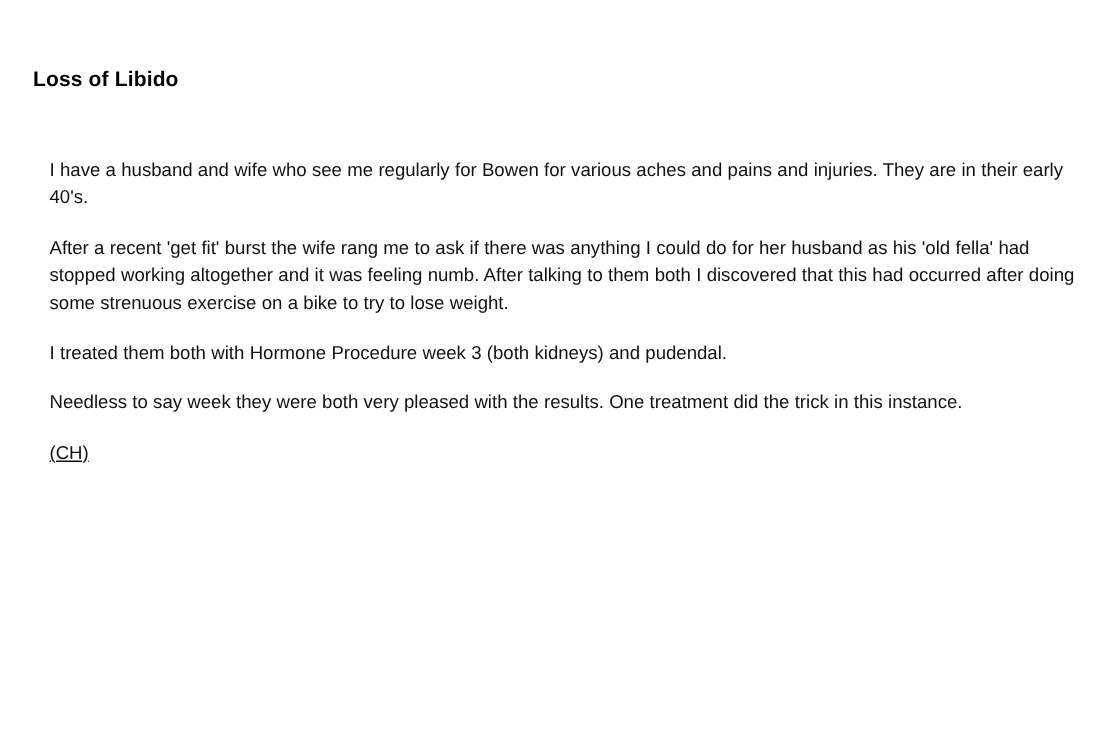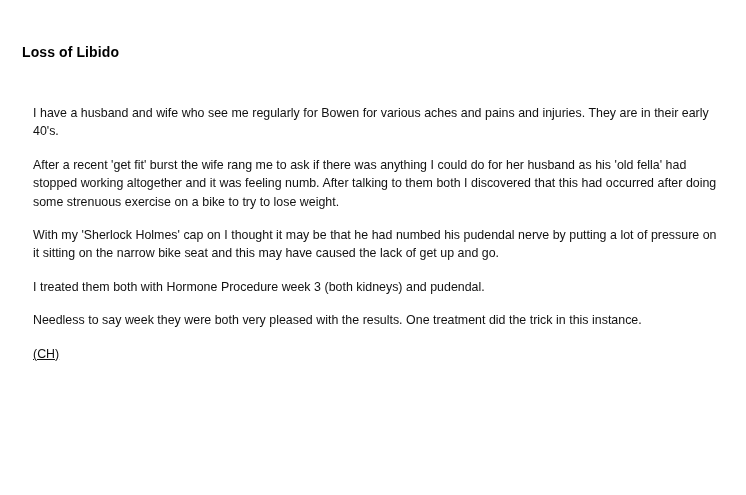--- a/index.html
+++ b/index.html
@@ -58,19 +58,18 @@
 </head>
 <body>
 
 <div class="page">
 
   <h1 class="article-title">Loss of Libido</h1>
 
   <div class="body-block">
     <p class="para">I have a husband and wife who see me regularly for Bowen for various aches and pains and injuries. They are in their early 40's.</p>
     <p class="para">After a recent 'get fit' burst the wife rang me to ask if there was anything I could do for her husband as his 'old fella' had stopped working altogether and it was feeling numb. After talking to them both I discovered that this had occurred after doing some strenuous exercise on a bike to try to lose weight.</p>
-    <p class="para">With my 'Sherlock Holmes' cap on I thought it may be that he had numbed his pudendal nerve by putting a lot of pressure on it sitting on the narrow bike seat and this may have caused the lack of get up and go.</p>
     <p class="para">I treated them both with Hormone Procedure week 3 (both kidneys) and pudendal.</p>
     <p class="para">Needless to say week they were both very pleased with the results. One treatment did the trick in this instance.</p>
     <p class="para signature">(CH)</p>
   </div>
 
 </div>
 
 </body></html>

